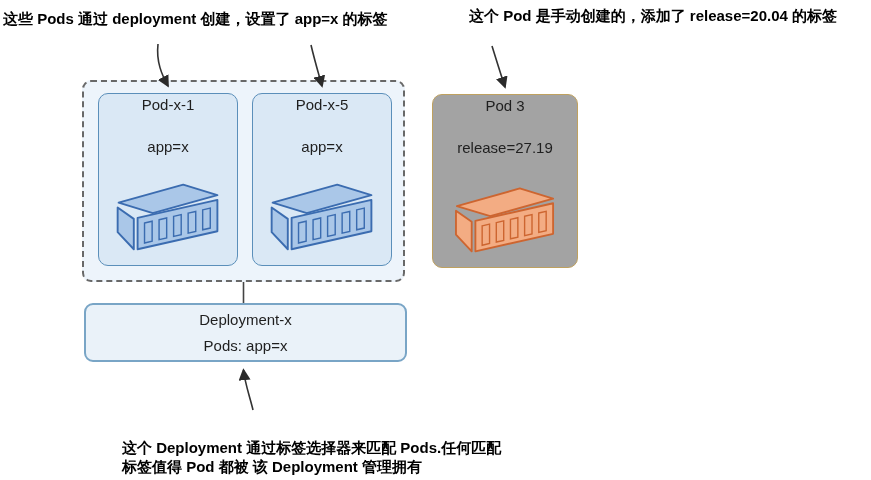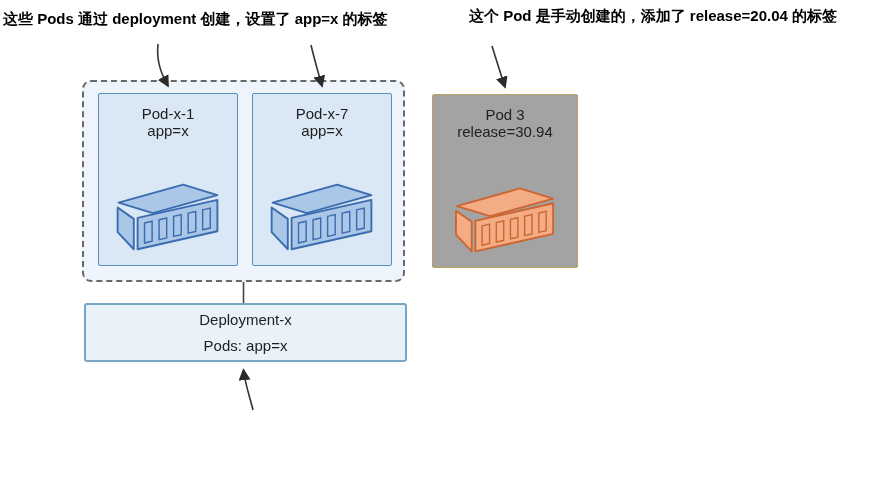--- a/index.html
+++ b/index.html
@@ -27,57 +27,57 @@
     position:absolute;
     left:82px;top:80px;width:323px;height:202px;
     box-sizing:border-box;
     border:2px dashed #686868;
     border-radius:9px;
     background:#edf4fb;
   }
   .card{
     position:absolute;
     box-sizing:border-box;
-    border-radius:2px;
+    border-radius:10px;
     display:flex;
     flex-direction:column;
     align-items:center;
-    padding-top:11px;
+    padding-top:2px;
   }
   .pod-blue{
     width:140px;height:173px;
     background:#dae8f5;
     border:1.5px solid #5b8fba;
   }
   .pod-1{left:98px;top:93px;}
   .pod-2{left:252px;top:93px;}
   .pod-3{
     left:432px;top:94px;
     width:146px;height:174px;
     background:#a3a3a3;
     border:1.5px solid #bfa15f;
   }
   .deployment-box{
     position:absolute;
     left:84px;top:303px;width:323px;height:59px;
     box-sizing:border-box;
     background:#eaf2f9;
     border:2px solid #79a5c6;
-    border-radius:3px;
+    border-radius:9px;
     display:flex;
     flex-direction:column;
     align-items:center;
     justify-content:center;
     gap:9px;
   }
   .card-title{
     font-size:15px;color:#1f1f1f;
   }
   .card-label{
-    font-size:15px;color:#1f1f1f;margin-top:0;
+    font-size:15px;color:#1f1f1f;margin-top:25px;
   }
   .dep-line{font-size:15px;color:#1f1f1f;}
   .container-svg{margin-top:auto;margin-bottom:11px;}
   .c-blue .face{fill:#aac7e8;stroke:#3b6cb0;}
   .c-blue .slat{fill:#aac7e8;stroke:#3b6cb0;}
   .c-orange .face{fill:#f3ac83;stroke:#cd6530;}
   .c-orange .slat{fill:#f3ac83;stroke:#cd6530;}
   .overlay{
     position:absolute;left:0;top:0;width:871px;height:480px;
     pointer-events:none;z-index:5;
@@ -103,55 +103,57 @@
       <polygon class="face" stroke-width="2" stroke-linejoin="round" points="28,42 112,23 112,56 28,75"></polygon>
       <polygon class="slat" stroke-width="1.5" points="35.3,47.4 43.3,45.5 43.3,66.5 35.3,68.4"></polygon>
       <polygon class="slat" stroke-width="1.5" points="50.6,43.9 58.6,42.1 58.6,63.1 50.6,64.9"></polygon>
       <polygon class="slat" stroke-width="1.5" points="65.9,40.4 73.9,38.6 73.9,59.6 65.9,61.4"></polygon>
       <polygon class="slat" stroke-width="1.5" points="81.2,37.0 89.2,35.2 89.2,56.2 81.2,58.0"></polygon>
       <polygon class="slat" stroke-width="1.5" points="96.5,33.5 104.5,31.7 104.5,52.7 96.5,54.5"></polygon>
     </svg>
   </div>
 
   <div class="card pod-blue pod-2">
-    <div class="card-title">Pod-x-7</div>
+    <div class="card-title">Pod-x-5</div>
     <div class="card-label">app=x</div>
     <svg class="container-svg c-blue" width="114" height="76" viewBox="0 0 120 80">
       <polygon class="face" stroke-width="2" stroke-linejoin="round" points="8,26 76,7 112,18 44,37"></polygon>
       <polygon class="face" stroke-width="2" stroke-linejoin="round" points="7,31 7,57 24,75 24,43"></polygon>
       <polygon class="face" stroke-width="2" stroke-linejoin="round" points="28,42 112,23 112,56 28,75"></polygon>
       <polygon class="slat" stroke-width="1.5" points="35.3,47.4 43.3,45.5 43.3,66.5 35.3,68.4"></polygon>
       <polygon class="slat" stroke-width="1.5" points="50.6,43.9 58.6,42.1 58.6,63.1 50.6,64.9"></polygon>
       <polygon class="slat" stroke-width="1.5" points="65.9,40.4 73.9,38.6 73.9,59.6 65.9,61.4"></polygon>
       <polygon class="slat" stroke-width="1.5" points="81.2,37.0 89.2,35.2 89.2,56.2 81.2,58.0"></polygon>
       <polygon class="slat" stroke-width="1.5" points="96.5,33.5 104.5,31.7 104.5,52.7 96.5,54.5"></polygon>
     </svg>
   </div>
 
   <div class="card pod-3">
     <div class="card-title">Pod 3</div>
-    <div class="card-label">release=30.94</div>
+    <div class="card-label">release=27.19</div>
     <svg class="container-svg c-orange" width="112" height="74" viewBox="0 0 120 80">
       <polygon class="face" stroke-width="2" stroke-linejoin="round" points="8,26 76,7 112,18 44,37"></polygon>
       <polygon class="face" stroke-width="2" stroke-linejoin="round" points="7,31 7,57 24,75 24,43"></polygon>
       <polygon class="face" stroke-width="2" stroke-linejoin="round" points="28,42 112,23 112,56 28,75"></polygon>
       <polygon class="slat" stroke-width="1.5" points="35.3,47.4 43.3,45.5 43.3,66.5 35.3,68.4"></polygon>
       <polygon class="slat" stroke-width="1.5" points="50.6,43.9 58.6,42.1 58.6,63.1 50.6,64.9"></polygon>
       <polygon class="slat" stroke-width="1.5" points="65.9,40.4 73.9,38.6 73.9,59.6 65.9,61.4"></polygon>
       <polygon class="slat" stroke-width="1.5" points="81.2,37.0 89.2,35.2 89.2,56.2 81.2,58.0"></polygon>
       <polygon class="slat" stroke-width="1.5" points="96.5,33.5 104.5,31.7 104.5,52.7 96.5,54.5"></polygon>
     </svg>
   </div>
 
   <div class="deployment-box">
     <div class="dep-line">Deployment-x</div>
     <div class="dep-line">Pods: app=x</div>
   </div>
 
   <div class="annotation ann-bottom">
+    <div>这个 Deployment 通过标签选择器来匹配 Pods.任何匹配</div>
+    <div>标签值得 Pod 都被 该 Deployment 管理拥有</div>
   </div>
 
   <svg class="overlay" width="871" height="480" viewBox="0 0 871 480">
     <defs>
       <marker id="ah" viewBox="0 0 10 10" refX="8.5" refY="5" markerWidth="7.5" markerHeight="7.5" orient="auto-start-reverse">
         <path d="M0,0 L10,5 L0,10 z" fill="#2b2b2b"></path>
       </marker>
     </defs>
     <path d="M158,44 C156,62 162,75 168,86" fill="none" stroke="#333333" stroke-width="1.6" marker-end="url(#ah)"></path>
     <path d="M311,45 C315,62 319,75 322,86" fill="none" stroke="#333333" stroke-width="1.6" marker-end="url(#ah)"></path>

